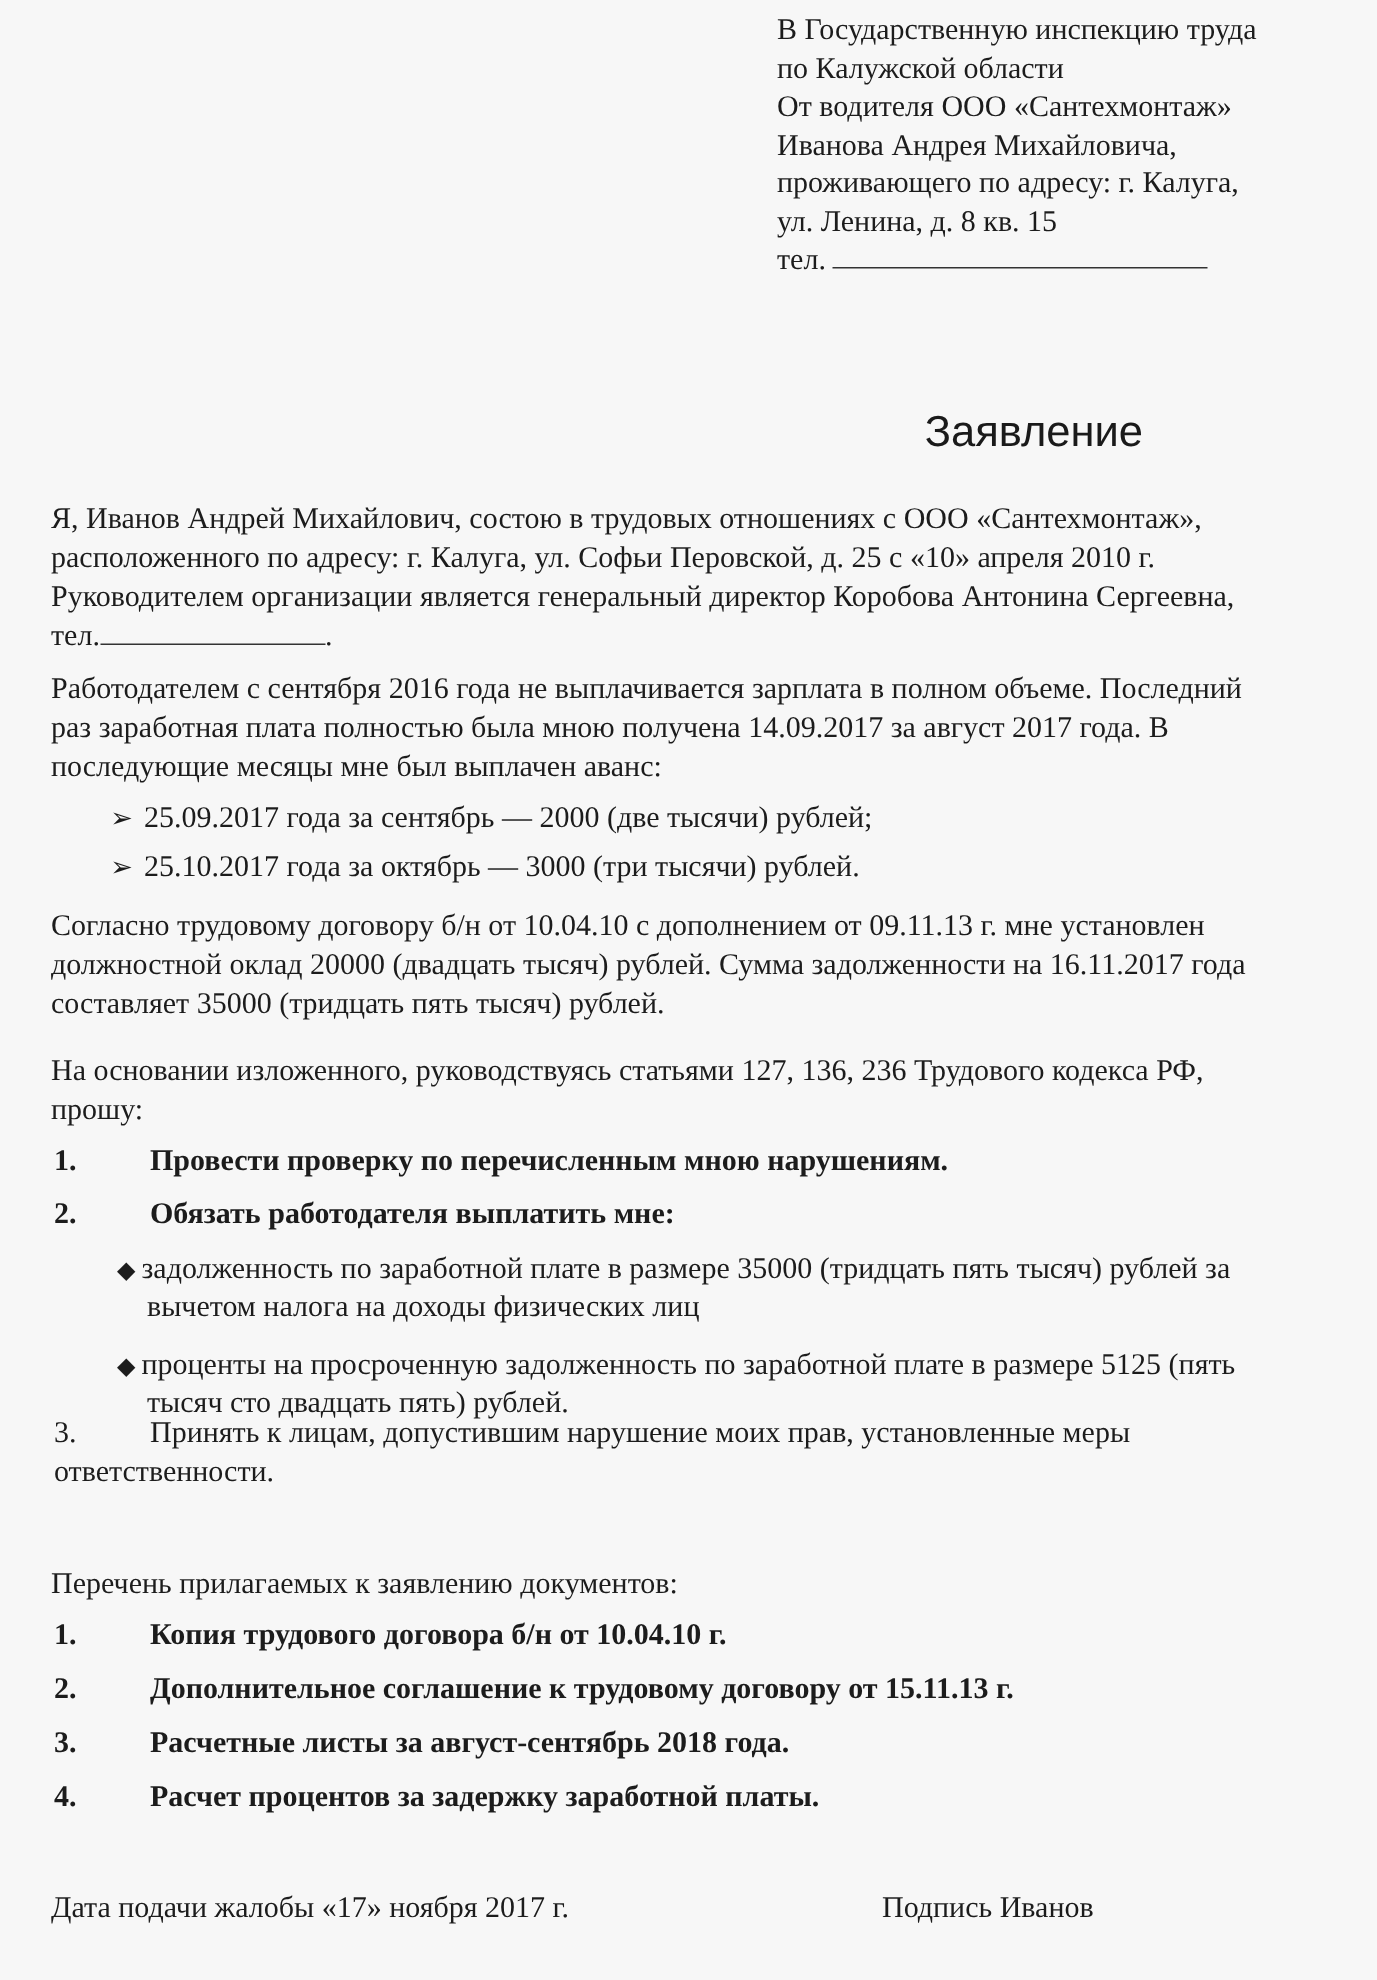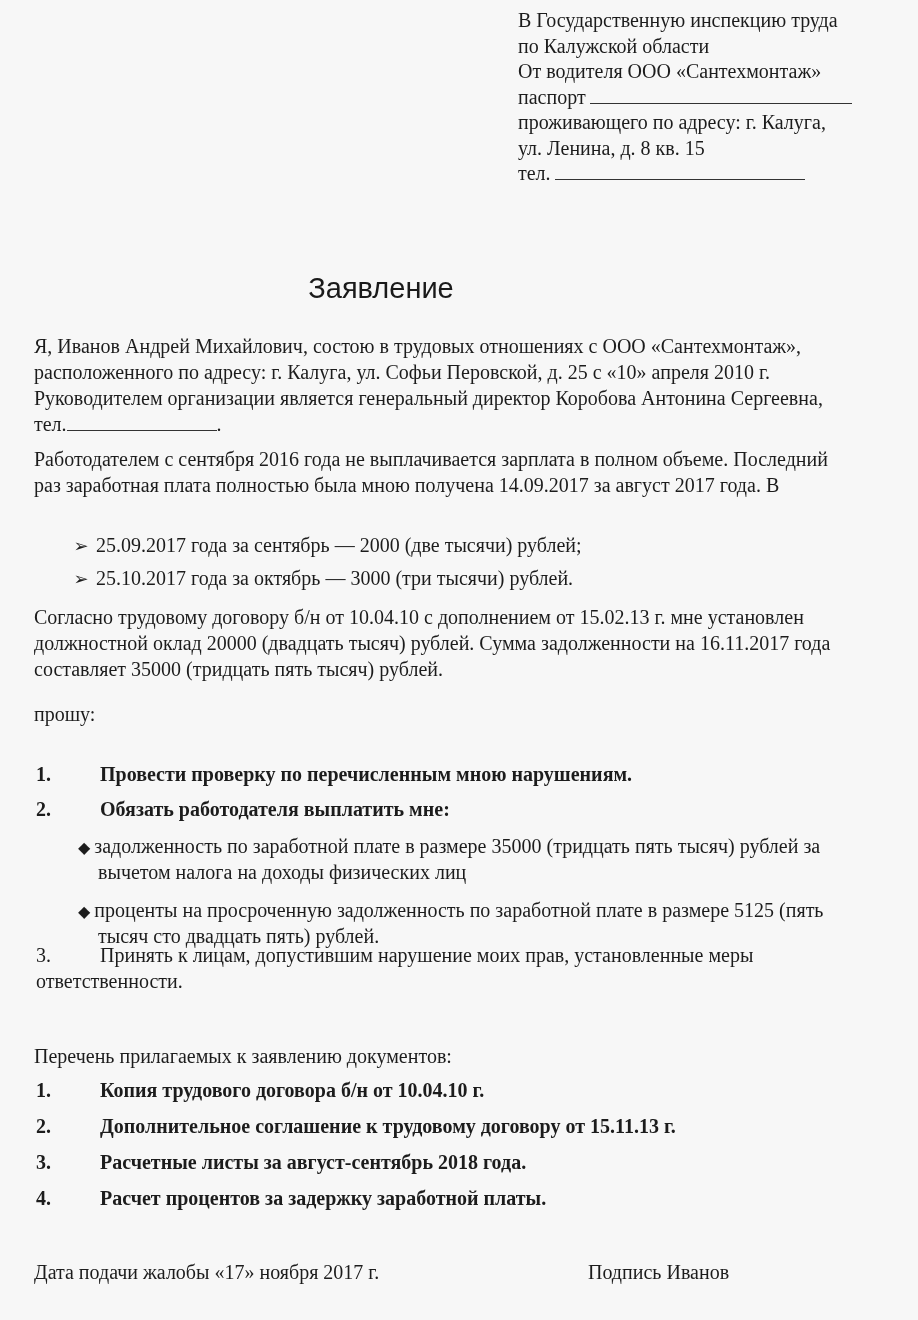--- a/index.html
+++ b/index.html
@@ -11,21 +11,21 @@
     font-size: 20px;
     position: relative;
   }
   .header-block {
     position: absolute; left: 518px; top: 8px; width: 390px;
     line-height: 25.5px;
   }
   .header-block .line { white-space: nowrap; }
   .blank { display: inline-block; border-bottom: 1px solid #333; vertical-align: baseline; height: 1px; margin-left: 4px; }
   .title {
-    position: absolute; left: 0; width: 762px; top: 272px; text-align: center;
+    position: absolute; left: 0; width: 762px; top: 272px; text-align: right;
     font-family: "Liberation Sans", "DejaVu Sans", sans-serif;
     font-size: 29px; color: #1a1a1a;
   }
   .para { position: absolute; left: 34px; width: 870px; line-height: 26px; }
   .bullet-row { position: absolute; left: 66px; white-space: nowrap; text-align: center; }
   .arrow { display: inline-block; width: 30px; font-family: "DejaVu Sans", sans-serif; font-size: 18px; }
   .num-row { position: absolute; left: 36px; white-space: nowrap; font-weight: bold; }
   .num { display: inline-block; width: 64px; }
   .diamond-row { position: absolute; left: 78px; width: 826px; line-height: 24px; }
   .diamond { font-family: "DejaVu Sans", sans-serif; font-size: 16px; margin-right: 4px; }
@@ -33,53 +33,55 @@
   .footer-left { position: absolute; left: 34px; top: 1261px; white-space: nowrap; font-family: Liberation Serif, serif; }
   .footer-right { position: absolute; left: 588px; top: 1261px; white-space: nowrap; text-align: center; }
 </style>
 </head>
 <body>
 
 <div class="header-block">
   <div class="line">В Государственную инспекцию труда</div>
   <div class="line">по Калужской области</div>
   <div class="line">От водителя ООО «Сантехмонтаж»</div>
-  <div class="line"><span>паспорт</span><span class="blank" style="width:262px"></span></div>
+  <div class="line">Иванова Андрея Михайловича,</div>
   <div class="line">проживающего по адресу: г. Калуга,</div>
   <div class="line">ул. Ленина, д. 8 кв. 15</div>
   <div class="line"><span>тел.</span><span class="blank" style="width:250px"></span></div>
 </div>
 
 <div class="title">Заявление</div>
 
 <div class="para" style="top:333px">
   <div>Я, Иванов Андрей Михайлович, состою в трудовых отношениях с ООО «Сантехмонтаж»,</div>
   <div>расположенного по адресу: г. Калуга, ул. Софьи Перовской, д. 25 с «10» апреля 2010 г.</div>
   <div>Руководителем организации является генеральный директор Коробова Антонина Сергеевна,</div>
   <div><span>тел.</span><span class="blank" style="width:150px;margin-left:0"></span><span>.</span></div>
 </div>
 
 <div class="para" style="top:446px">
   <div>Работодателем с сентября 2016 года не выплачивается зарплата в полном объеме. Последний</div>
   <div>раз заработная плата полностью была мною получена 14.09.2017 за август 2017 года. В</div>
+  <div>последующие месяцы мне был выплачен аванс:</div>
 </div>
 <div class="bullet-row" style="top:534px">
   <span class="arrow">➢</span><span>25.09.2017 года за сентябрь — 2000 (две тысячи) рублей;</span>
 </div>
 <div class="bullet-row" style="top:567px">
   <span class="arrow">➢</span><span>25.10.2017 года за октябрь — 3000 (три тысячи) рублей.</span>
 </div>
 
 <div class="para" style="top:604px">
-  <div>Согласно трудовому договору б/н от 10.04.10 с дополнением от 15.02.13 г. мне установлен</div>
+  <div>Согласно трудовому договору б/н от 10.04.10 с дополнением от 09.11.13 г. мне установлен</div>
   <div>должностной оклад 20000 (двадцать тысяч) рублей. Сумма задолженности на 16.11.2017 года</div>
   <div>составляет 35000 (тридцать пять тысяч) рублей.</div>
 </div>
 
 <div class="para" style="top:701px">
+  <div>На основании изложенного, руководствуясь статьями 127, 136, 236 Трудового кодекса РФ,</div>
   <div>прошу:</div>
 </div>
 <div class="num-row" style="top:763px">
   <span class="num">1.</span><span>Провести проверку по перечисленным мною нарушениям.</span>
 </div>
 <div class="num-row" style="top:798px">
   <span class="num">2.</span><span>Обязать работодателя выплатить мне:</span>
 </div>
 <div class="diamond-row" style="top:834px">
   <div><span class="diamond">◆</span><span>задолженность по заработной плате в размере 35000 (тридцать пять тысяч) рублей за</span></div>

